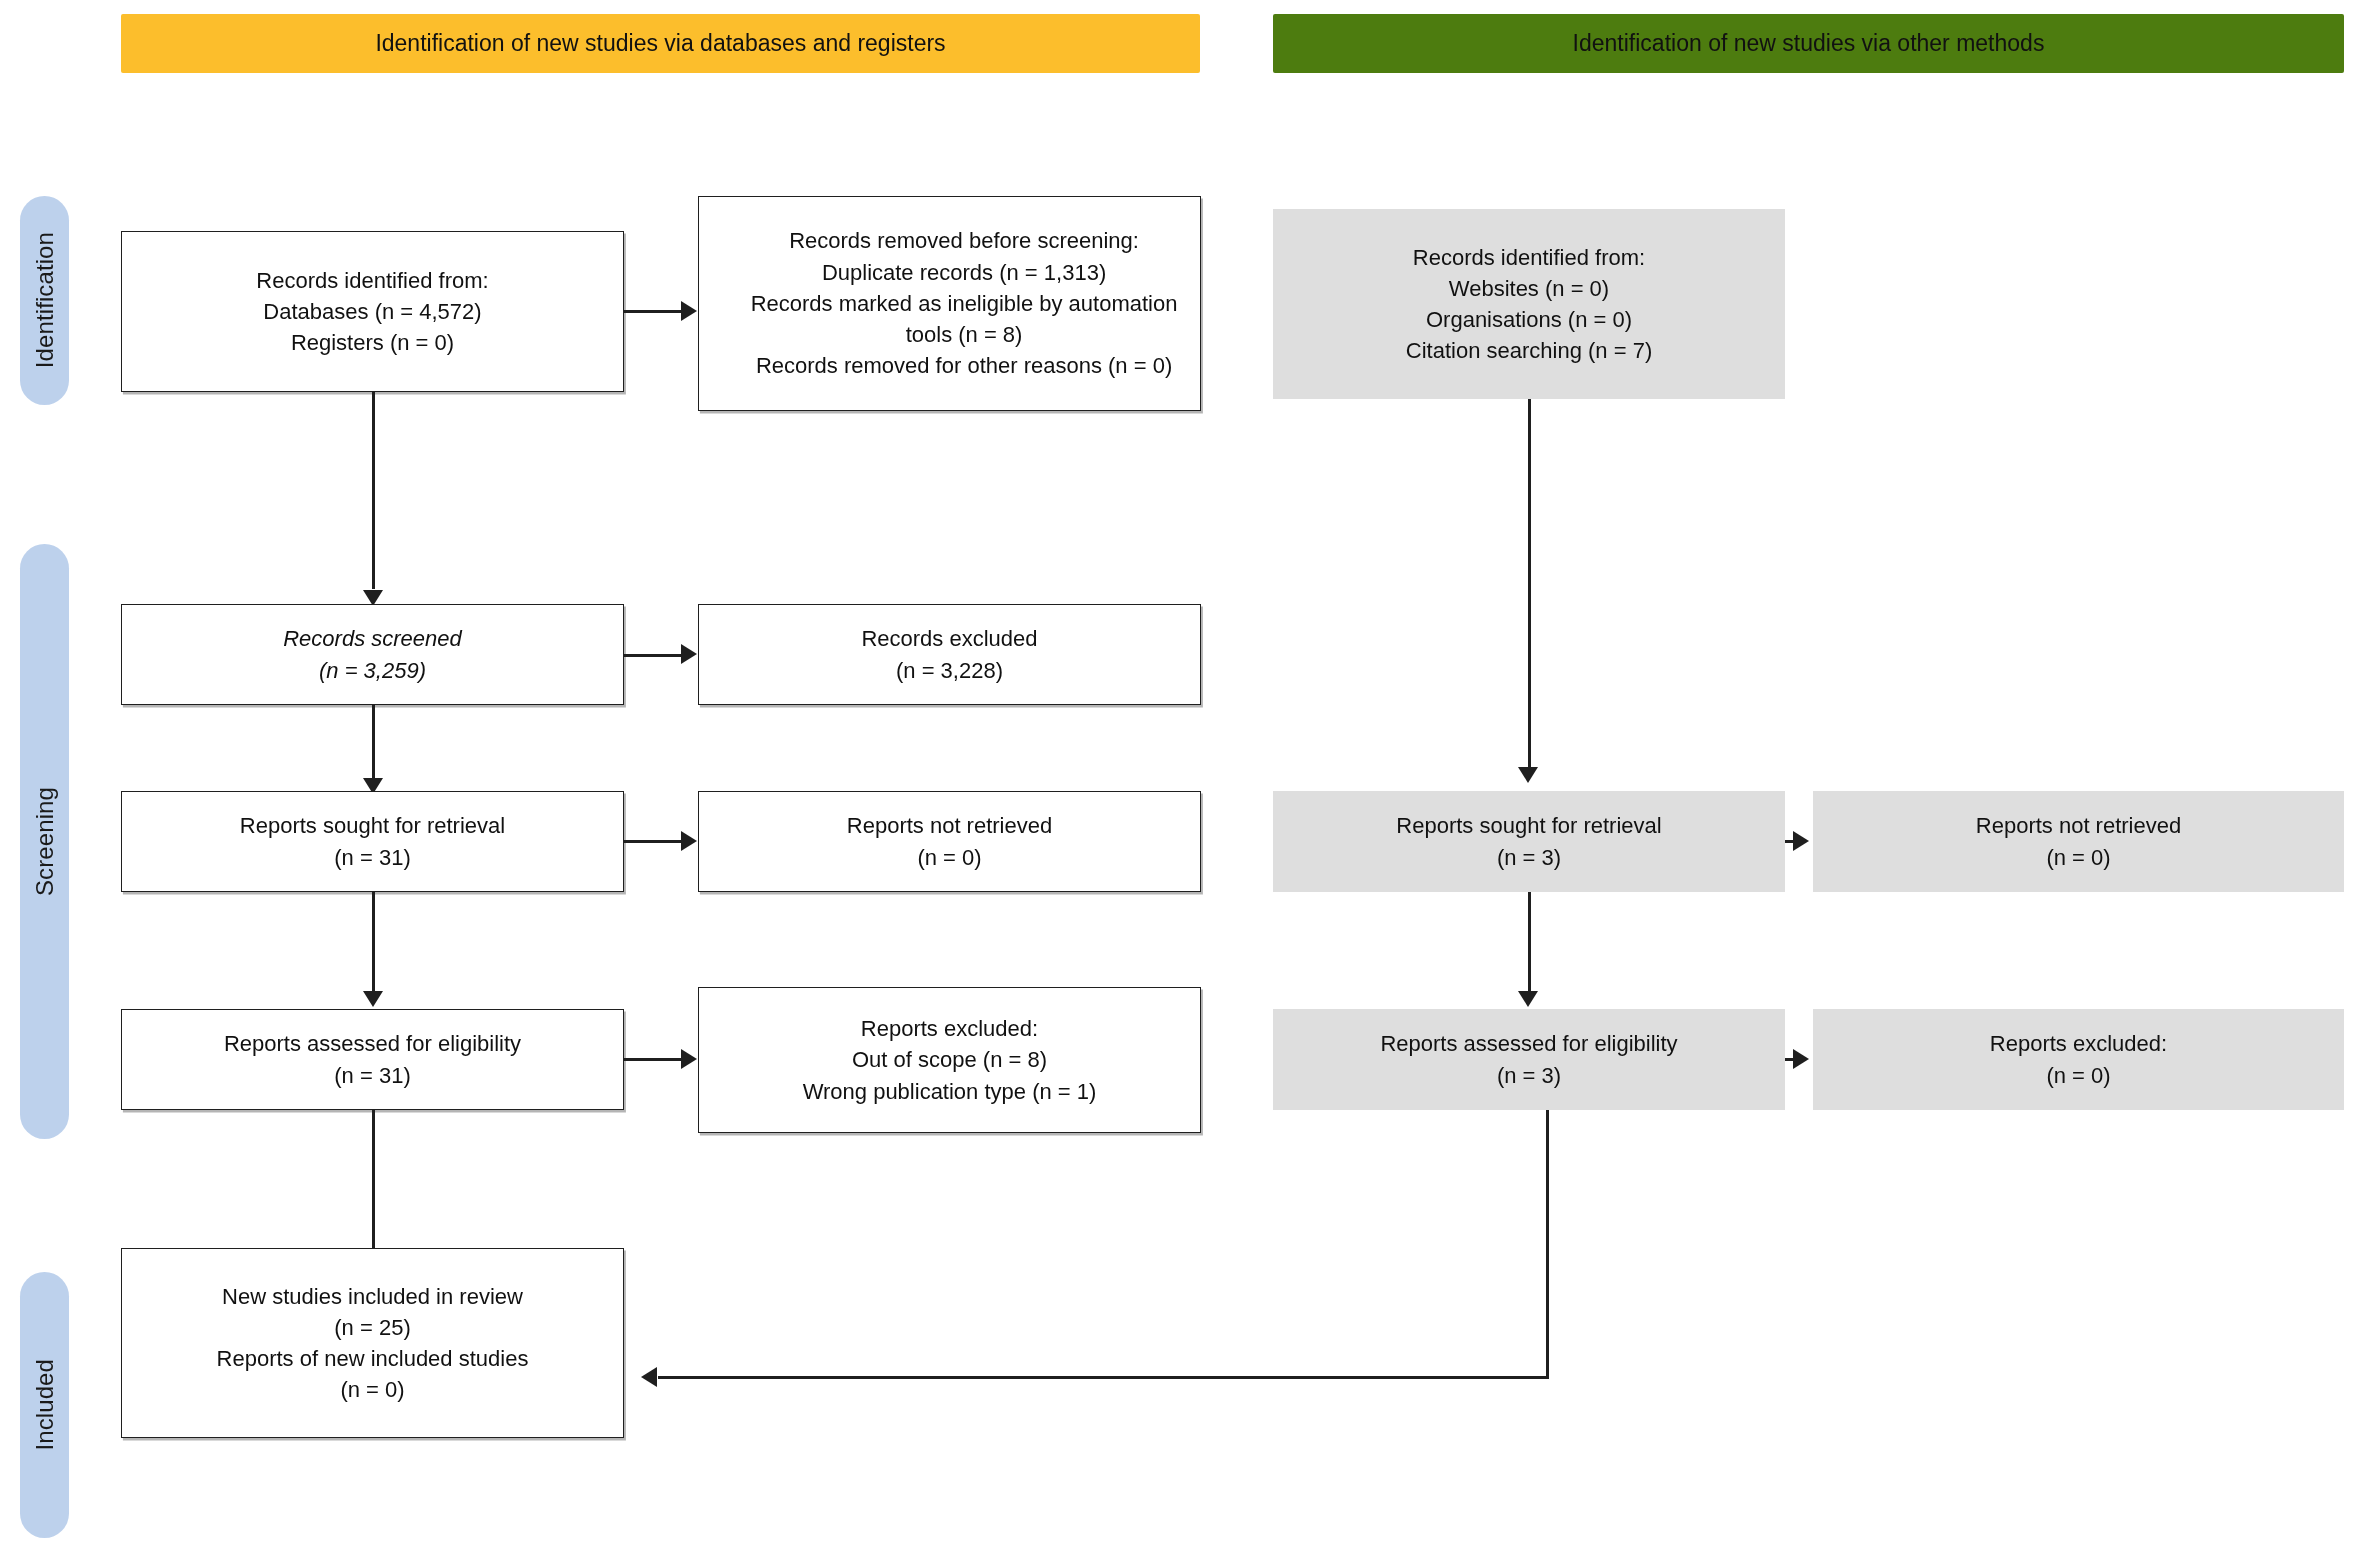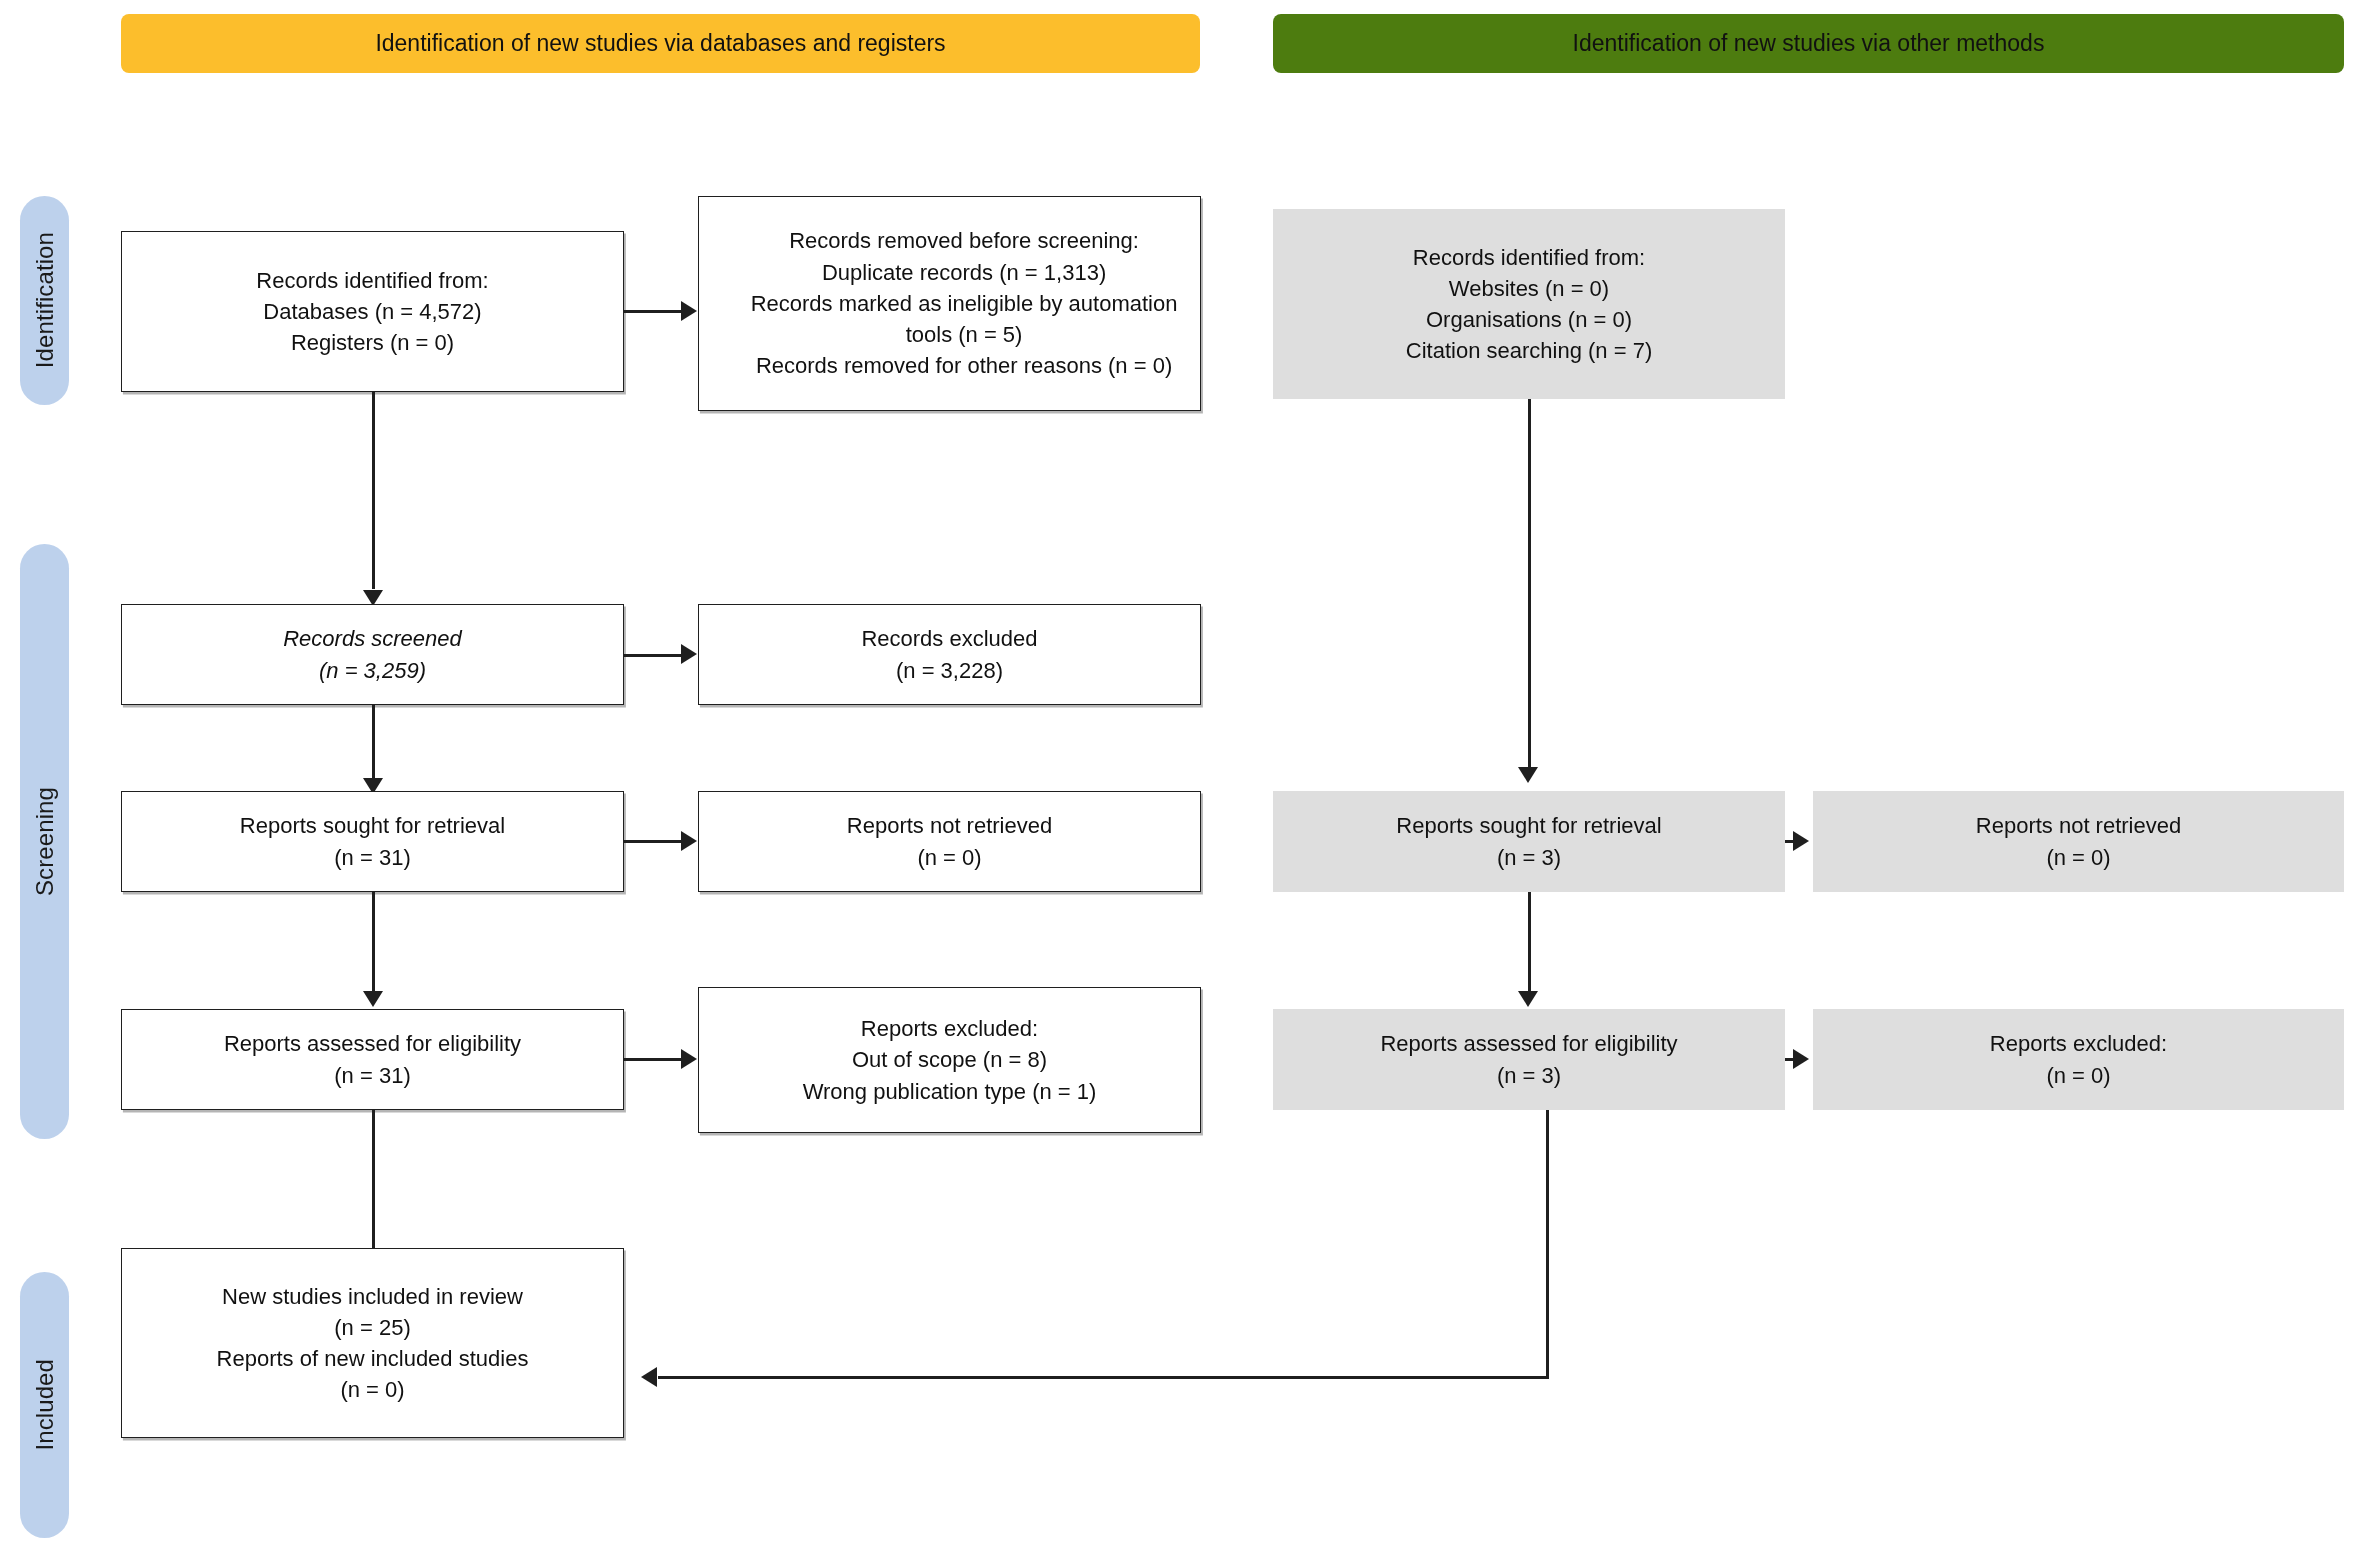--- a/index.html
+++ b/index.html
@@ -32,21 +32,21 @@
     transform: rotate(180deg);
     font-size: 24px;
     color: #1a1a1a;
     letter-spacing: 0.1px;
     white-space: nowrap;
   }
 
   
   .section-header {
     position: absolute;
-    border-radius: 8px;
+    border-radius: 2px;
     display: flex;
     align-items: center;
     justify-content: center;
     font-size: 23px;
     color: #111111;
     text-align: center;
   }
   .section-header.hdr-db   { background: #fcbe2c; }
   .section-header.hdr-other{ background: #4d7c0f; }
 
@@ -128,21 +128,21 @@
   <div class="box white" style="left:121px; top:231px; width:503px; height:161px;">
     <span class="line">Records identified from:</span>
     <span class="line">Databases (n = 4,572)</span>
     <span class="line">Registers (n = 0)</span>
   </div>
 
   <div class="box white" style="left:698px; top:196px; width:503px; height:215px;padding-left:38px;">
     <span class="line">Records removed before screening:</span>
     <span class="line">Duplicate records (n = 1,313)</span>
     <span class="line">Records marked as ineligible by automation</span>
-    <span class="line">tools (n = 5)</span>
+    <span class="line">tools (n = 8)</span>
     <span class="line">Records removed for other reasons (n = 0)</span>
   </div>
 
   <div class="box grey" style="left:1273px; top:209px; width:512px; height:190px;">
     <span class="line">Records identified from:</span>
     <span class="line">Websites (n = 0)</span>
     <span class="line">Organisations (n = 0)</span>
     <span class="line">Citation searching (n = 7)</span>
   </div>
 

